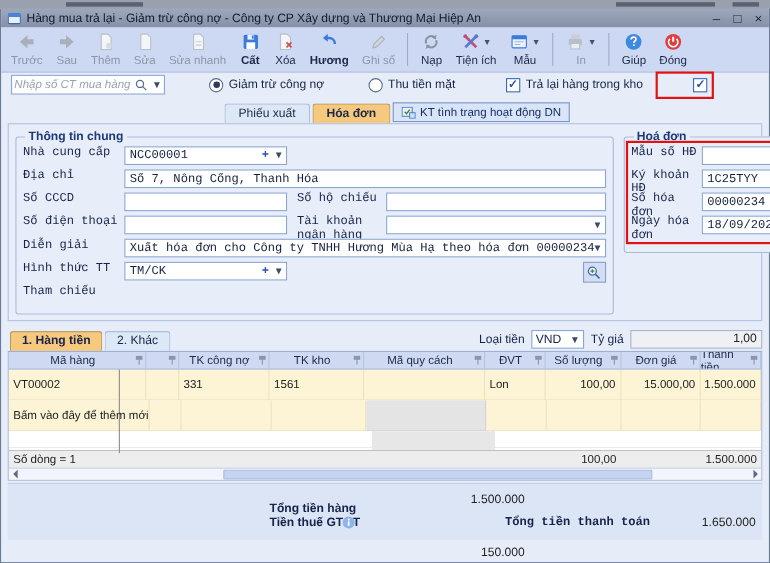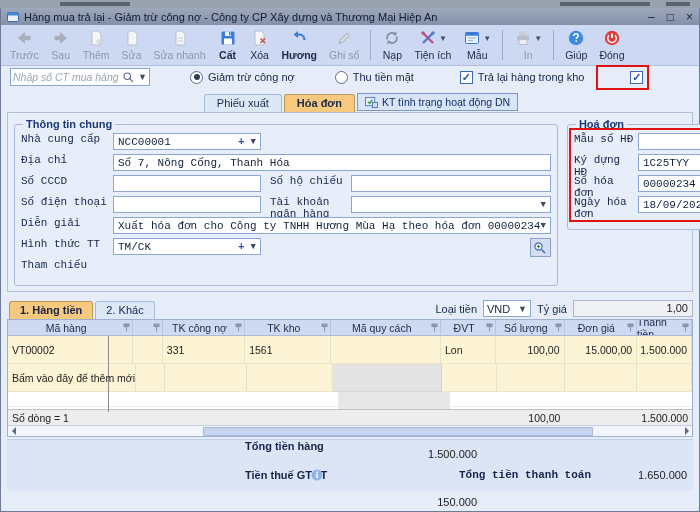--- a/index.html
+++ b/index.html
@@ -399,21 +399,21 @@
       <fieldset class="fs-inv">
         <legend>Hoá đơn</legend>
         <div class="red-rows">
           <div class="frow">
             <span class="lbls">Mẫu số HĐ</span>
             <div class="fld flex1">
               <span class="caret auto">▼</span>
             </div>
           </div>
           <div class="frow">
-            <span class="lbls">Ký dựng HĐ</span>
+            <span class="lbls">Ký khoản HĐ</span>
             <div class="fld flex1">
               <span class="txt">1C25TYY</span>
             </div>
           </div>
           <div class="frow">
             <span class="lbls">Số hóa đơn</span>
             <div class="fld flex1">
               <span class="txt">00000234</span>
             </div>
           </div>
@@ -548,21 +548,21 @@
           </div>
           <div class="sb-thumb"></div>
           <div class="sb-arrow right">
             <i></i>
           </div>
         </div>
         <div class="splitline"></div>
       </div>
 
     <div class="totals">
-      <span class="t-lbl" style="left:238px;top:0;">Tổng tiền hàng</span>
+      <span class="t-lbl" style="left:238px;top:16px;">Tổng tiền hàng</span>
       <span class="t-val" style="left:378px;top:8px;">1.500.000</span>
       <span class="t-lbl" style="left:238px;top:29px;">Tiền thuế GTGT</span>
       <svg class="info-ic" style="left:304px;top:29px;" viewBox="0 0 12 12">
           <circle cx="6" cy="6" r="5.5" fill="#8fb4e8"></circle>
           <rect x="5.2" y="5" width="1.6" height="4" fill="#fff"></rect>
           <rect x="5.2" y="2.6" width="1.6" height="1.6" fill="#fff"></rect>
         </svg>
       <span class="t-val" style="left:378px;top:16px;margin-top:40px;">150.000</span>
       <span class="t-lbl" style="left:452px;top:29px;font-family:Liberation Mono, monospace;">Tổng tiền thanh toán</span>
       <span class="t-val" style="right:6px;top:29px;width:100px;">1.650.000</span>

